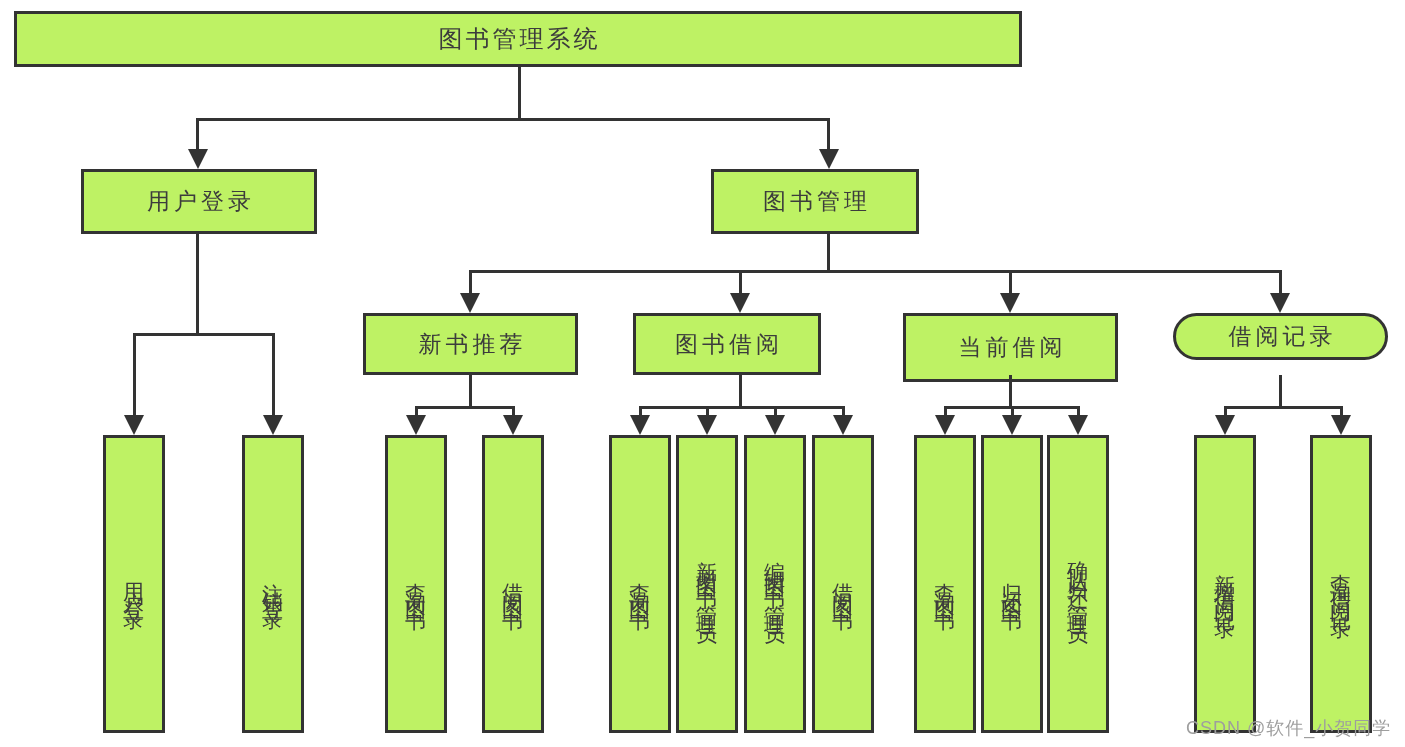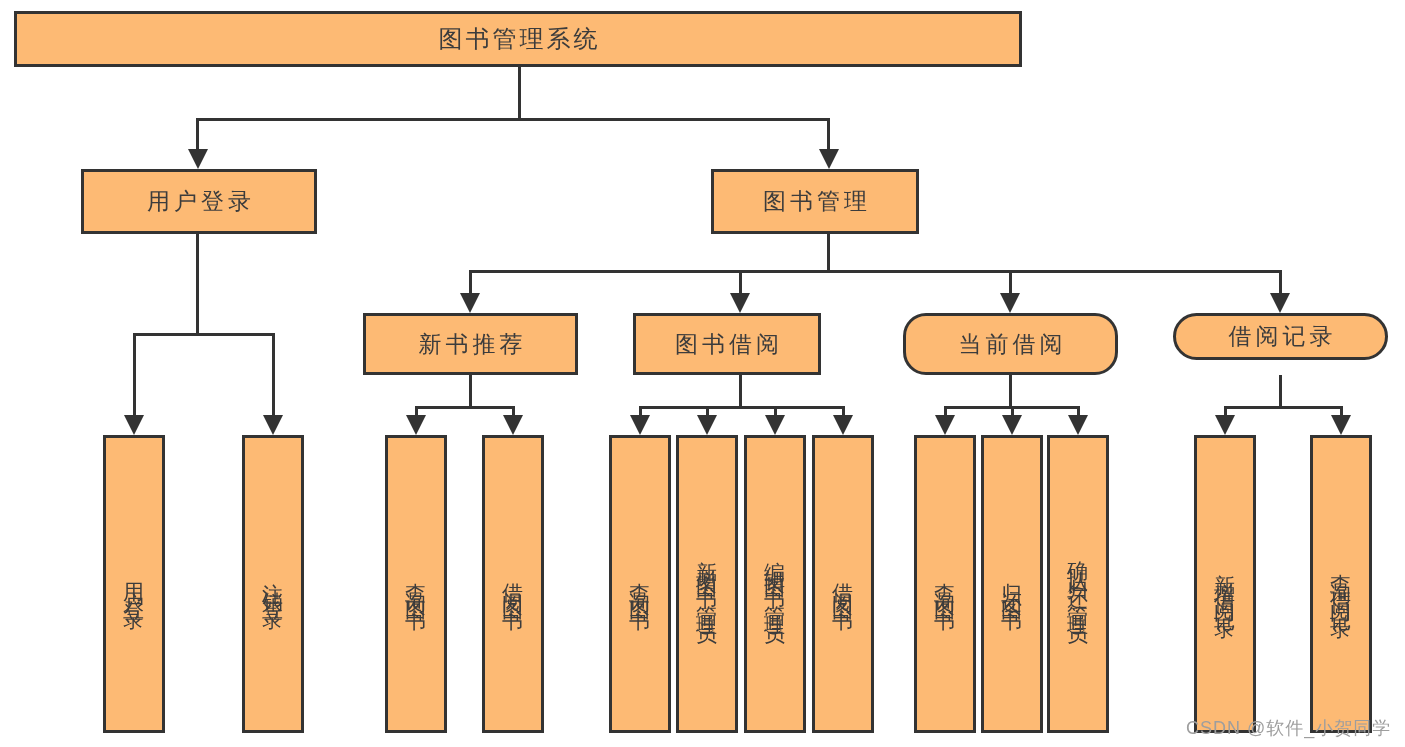--- a/index.html
+++ b/index.html
@@ -13,21 +13,21 @@
     position:relative;
     width:1405px;height:747px;
     background:var(--bg);
     font-family:"Liberation Sans","DejaVu Sans",sans-serif;
     overflow:hidden;
   }
   .box{
     position:absolute;
     box-sizing:border-box;
     border:3px solid var(--line);
-    background:#fdba74;
+    background:#bef264;
     display:flex;align-items:center;justify-content:center;
     color:var(--text);
   }
   .hnode{font-size:23px;letter-spacing:4px;text-indent:4px;}
   .rootnode{font-size:24px;letter-spacing:3px;text-indent:3px;}
   .vnode{font-size:21px;}
   .vtext{
     writing-mode:vertical-rl;
     letter-spacing:9px;
     line-height:1;
@@ -91,21 +91,21 @@
   <div class="ar" style="left:1000px;top:293px;"></div>
   <div class="vl" style="left:1279px;top:270px;height:25px;"></div>
   <div class="ar" style="left:1270px;top:293px;"></div>
 
   <div class="box hnode" style="left:363px;top:313px;width:215px;height:62px;">
     <span>新书推荐</span>
   </div>
   <div class="box hnode" style="left:633px;top:313px;width:188px;height:62px;">
     <span>图书借阅</span>
   </div>
-  <div class="box hnode" style="left:903px;top:313px;width:215px;height:62px;border-radius:23px;">
+  <div class="box hnode" style="left:903px;top:313px;width:215px;height:69px;">
     <span>当前借阅</span>
   </div>
   <div class="box hnode" style="left:1173px;top:313px;width:215px;height:47px;border-radius:31px;">
     <span>借阅记录</span>
   </div>
 
   <div class="vl" style="left:469px;top:375px;height:34px;"></div>
   <div class="hl" style="left:415px;top:406px;width:100px;"></div>
   <div class="vl" style="left:415px;top:406px;height:11px;"></div>
   <div class="ar" style="left:406px;top:415px;"></div>

